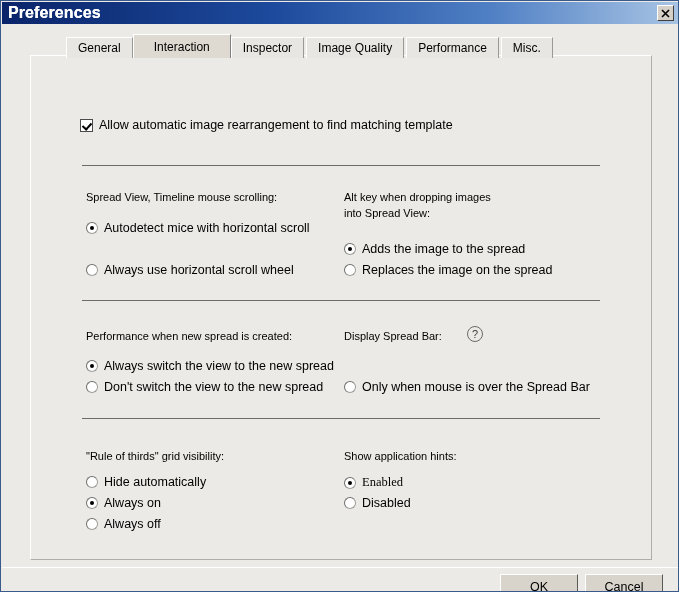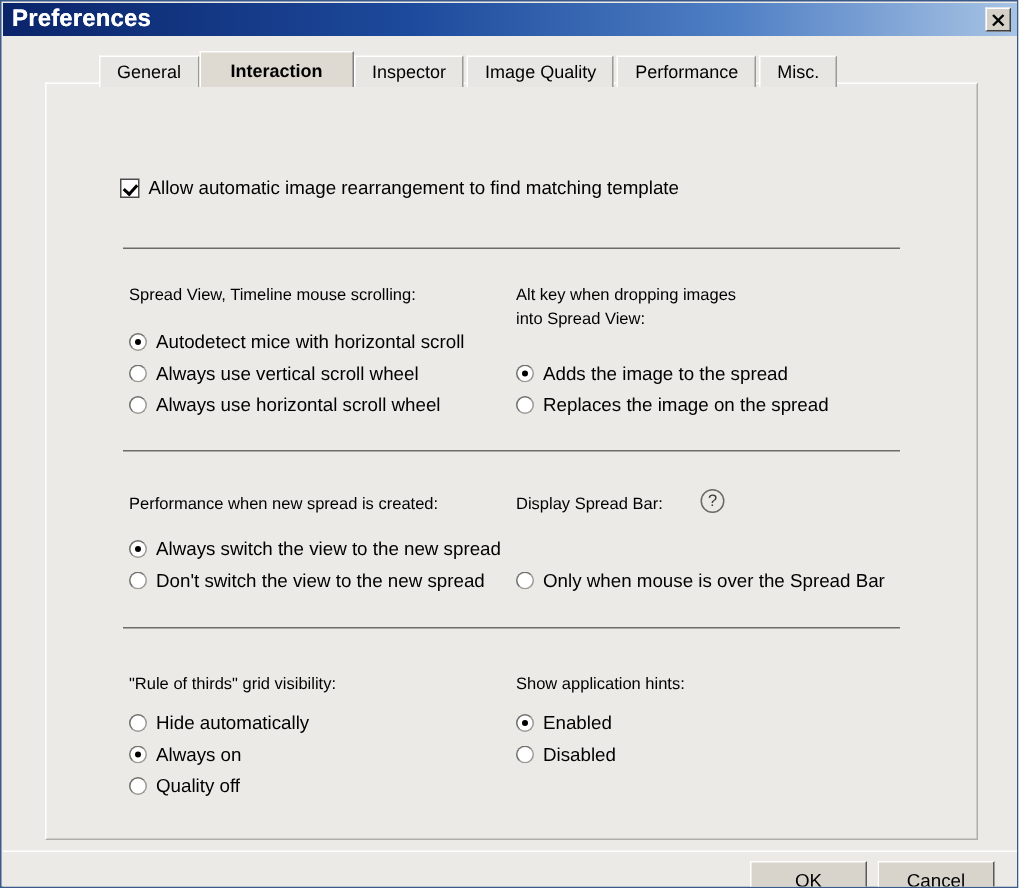--- a/index.html
+++ b/index.html
@@ -94,21 +94,21 @@
     border-left: 1px solid #ffffff;
     border-right: 1px solid #9a9a94;
     border-bottom: none;
     margin-right: 2px;
     cursor: default;
     position: relative;
   }
   .tab.active {
     height: 24px;
     background: #dedad2;
-    font-weight: bold;
+    font-weight: normal;
     border-top: 1px solid #ffffff;
     border-left: 1px solid #ffffff;
     border-right: 1px solid #808080;
     z-index: 6;
     margin-left: -2px;
     margin-right: 0px;
     padding: 0 20px;
   }
 
   
@@ -287,24 +287,20 @@
           <span>Allow automatic image rearrangement to find matching template</span>
         </div>
 
         <div class="sep" style="left:51px; top:109px; width:518px;"></div>
 
         <div class="grouplabel" style="left:55px; top:133px;">Spread View, Timeline mouse scrolling:</div>
         <div class="radiorow" style="left:55px; top:165px;">
           <span class="rb sel"></span>
           <span>Autodetect mice with horizontal scroll</span>
         </div>
-        <div class="radiorow" style="left:55px; top:186px;">
-          <span class="rb"></span>
-          <span>Always use vertical scroll wheel</span>
-        </div>
         <div class="radiorow" style="left:55px; top:207px;">
           <span class="rb"></span>
           <span>Always use horizontal scroll wheel</span>
         </div>
 
         <div class="grouplabel" style="left:313px; top:133px;">Alt key when dropping images
 into Spread View:</div>
         <div class="radiorow" style="left:313px; top:186px;">
           <span class="rb sel"></span>
           <span>Adds the image to the spread</span>
@@ -339,25 +335,25 @@
         <div class="radiorow" style="left:55px; top:419px;">
           <span class="rb"></span>
           <span>Hide automatically</span>
         </div>
         <div class="radiorow" style="left:55px; top:440px;">
           <span class="rb sel"></span>
           <span>Always on</span>
         </div>
         <div class="radiorow" style="left:55px; top:461px;">
           <span class="rb"></span>
-          <span>Quality off</span>
+          <span>Always off</span>
         </div>
 
         <div class="grouplabel" style="left:313px; top:392px;">Show application hints:</div>
-        <div class="radiorow" style="left:313px; top:419px;">
+        <div class="radiorow" style="left:313px; top:419px;font-family:Liberation Serif, serif;">
           <span class="rb sel"></span>
           <span>Enabled</span>
         </div>
         <div class="radiorow" style="left:313px; top:440px;">
           <span class="rb"></span>
           <span>Disabled</span>
         </div>
 
       </div>
     </div>

